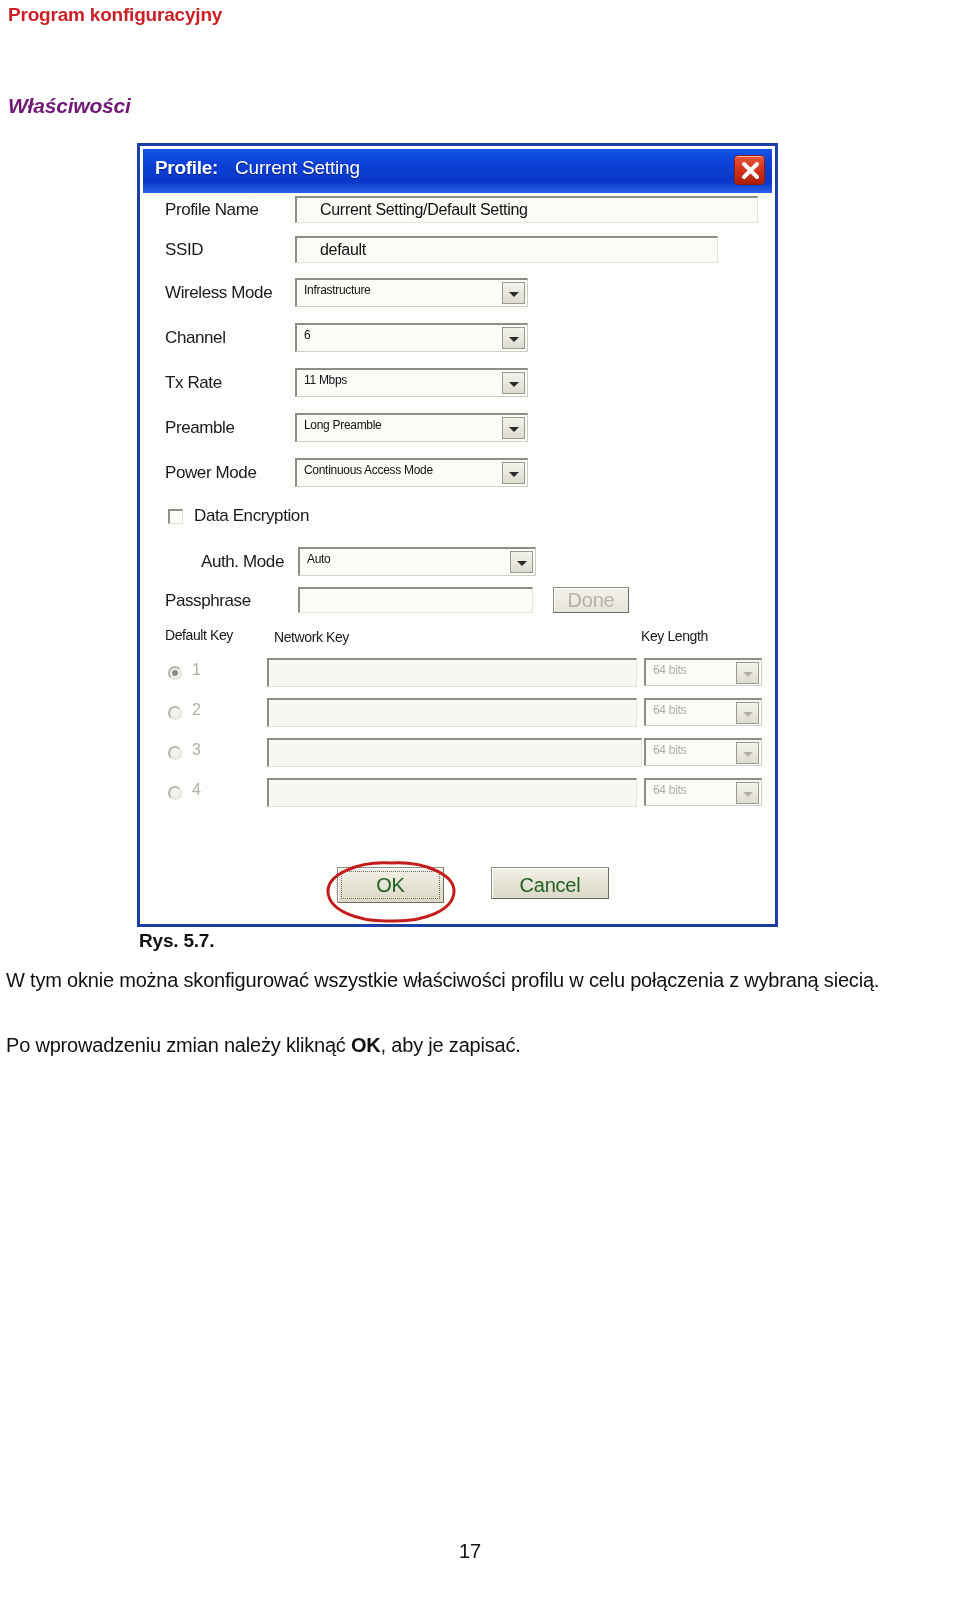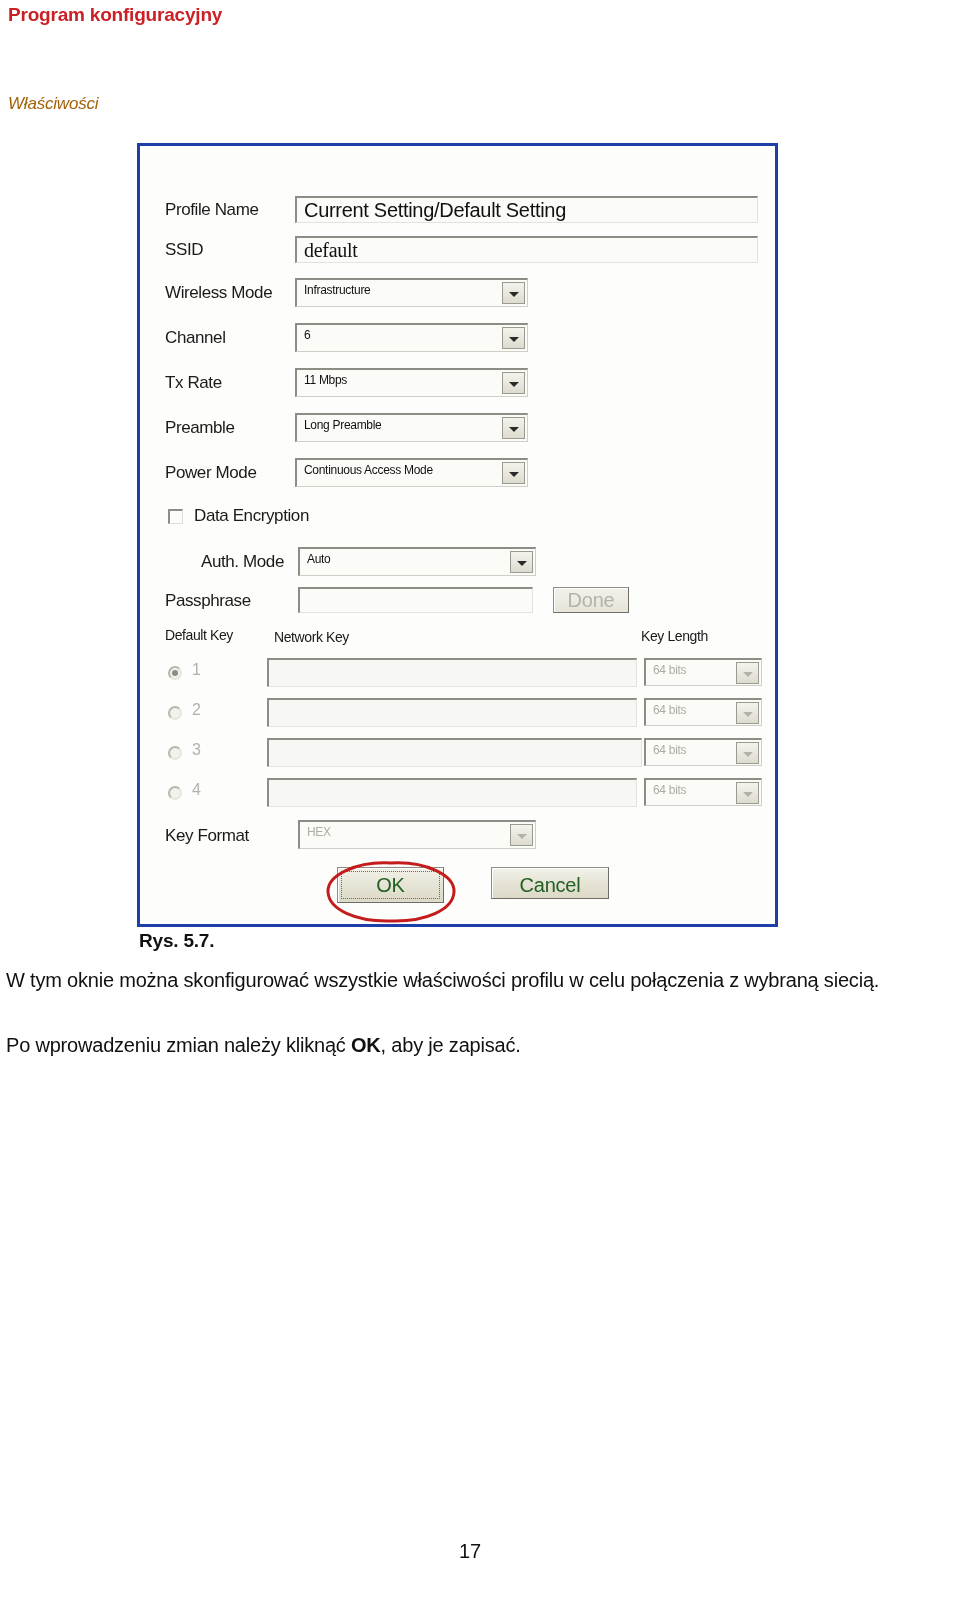--- a/index.html
+++ b/index.html
@@ -23,24 +23,24 @@
     top: 4px;
     font-size: 19px;
     font-weight: bold;
     color: #cc2027;
     letter-spacing: -0.2px;
   }
   .section-title {
     position: absolute;
     left: 8px;
     top: 94px;
-    font-size: 17px;
-    font-weight: normal;
+    font-size: 21px;
+    font-weight: bold;
     font-style: italic;
-    color: #a16207;
+    color: #701a75;
     letter-spacing: -0.2px;
   }
 
   
   .figure {
     position: absolute;
     left: 137px;
     top: 143px;
     width: 641px;
     height: 784px;
@@ -132,24 +132,24 @@
   
   .field {
     position: absolute;
     height: 27px;
     background: #fbfbf8;
     border-top: 2px solid #8d8d86;
     border-left: 2px solid #8d8d86;
     border-right: 1px solid #e3e3dd;
     border-bottom: 1px solid #e3e3dd;
     box-sizing: border-box;
-    font-size: 20px;
+    font-size: 16px;
     color: #111;
     line-height: 24px;
-    padding-left: 7px;
+    padding-left: 23px;
     letter-spacing: -0.3px;
     white-space: nowrap;
     overflow: hidden;
   }
   .field.disabled { color: #a9a9a4; background: #f7f7f3; }
 
   
   .combo {
     position: absolute;
     height: 29px;
@@ -305,31 +305,42 @@
 </head>
 <body>
 
 <div class="doc-header">Program konfiguracyjny</div>
 <div class="section-title">Właściwości</div>
 
 <div class="figure">
   <div class="win-frame">
     <div class="win-inner">
 
+      <div class="titlebar">
+        <div class="tb-label">Profile:</div>
+        <div class="tb-value">Current Setting</div>
+        <div class="close-btn">
+          <span>
+            <svg width="23" height="23" viewBox="0 0 23 23">
+              <path d="M5 5 L18 18 M18 5 L5 18" stroke="#ffffff" stroke-width="4" stroke-linecap="round"></path>
+            </svg>
+          </span>
+        </div>
+      </div>
 
       <div class="body">
 
         <div class="row" style="top:0px;">
           <div class="lbl" style="top:7px;">Profile Name</div>
           <div class="field" style="left:152px; top:3px; width:463px;">Current Setting/Default Setting</div>
         </div>
 
         <div class="row" style="top:40px;">
           <div class="lbl" style="top:7px;">SSID</div>
-          <div class="field" style="left:152px; top:3px; width:463px;font-family:Liberation Serif, serif;">default</div>
+          <div class="field" style="left:152px; top:3px; width:423px;">default</div>
         </div>
 
         <div class="row" style="top:83px;">
           <div class="lbl" style="top:7px;">Wireless Mode</div>
           <div class="combo" style="left:152px; top:2px; width:233px;">
             <span class="txt">Infrastructure</span>
             <span class="arrow"></span>
           </div>
         </div>
 
@@ -425,27 +436,20 @@
         <div class="row" style="top:583px;">
           <div class="radio" style="left:25px; top:10px;"></div>
           <div class="radio-num" style="left:49px; top:5px;">4</div>
           <div class="field disabled" style="left:124px; top:2px; width:370px; height:29px;"></div>
           <div class="combo disabled" style="left:501px; top:2px; width:118px; height:28px;">
             <span class="txt">64 bits</span>
             <span class="arrow"></span>
           </div>
         </div>
 
-        <div class="row" style="top:625px;">
-          <div class="lbl" style="top:8px;">Key Format</div>
-          <div class="combo disabled" style="left:155px; top:2px; width:238px;">
-            <span class="txt">HEX</span>
-            <span class="arrow"></span>
-          </div>
-        </div>
 
         <div class="row" style="top:672px; height:46px;">
           <div class="btn primary focus" style="left:194px; top:2px; width:107px; height:36px; line-height:34px;">
             <span>OK</span>
           </div>
           <div class="btn primary" style="left:348px; top:2px; width:118px; height:32px; line-height:34px;">
             <span>Cancel</span>
           </div>
 
           <svg class="annot-ellipse" style="left:178px; top:-10px;" width="140" height="72" viewBox="0 0 140 72">

